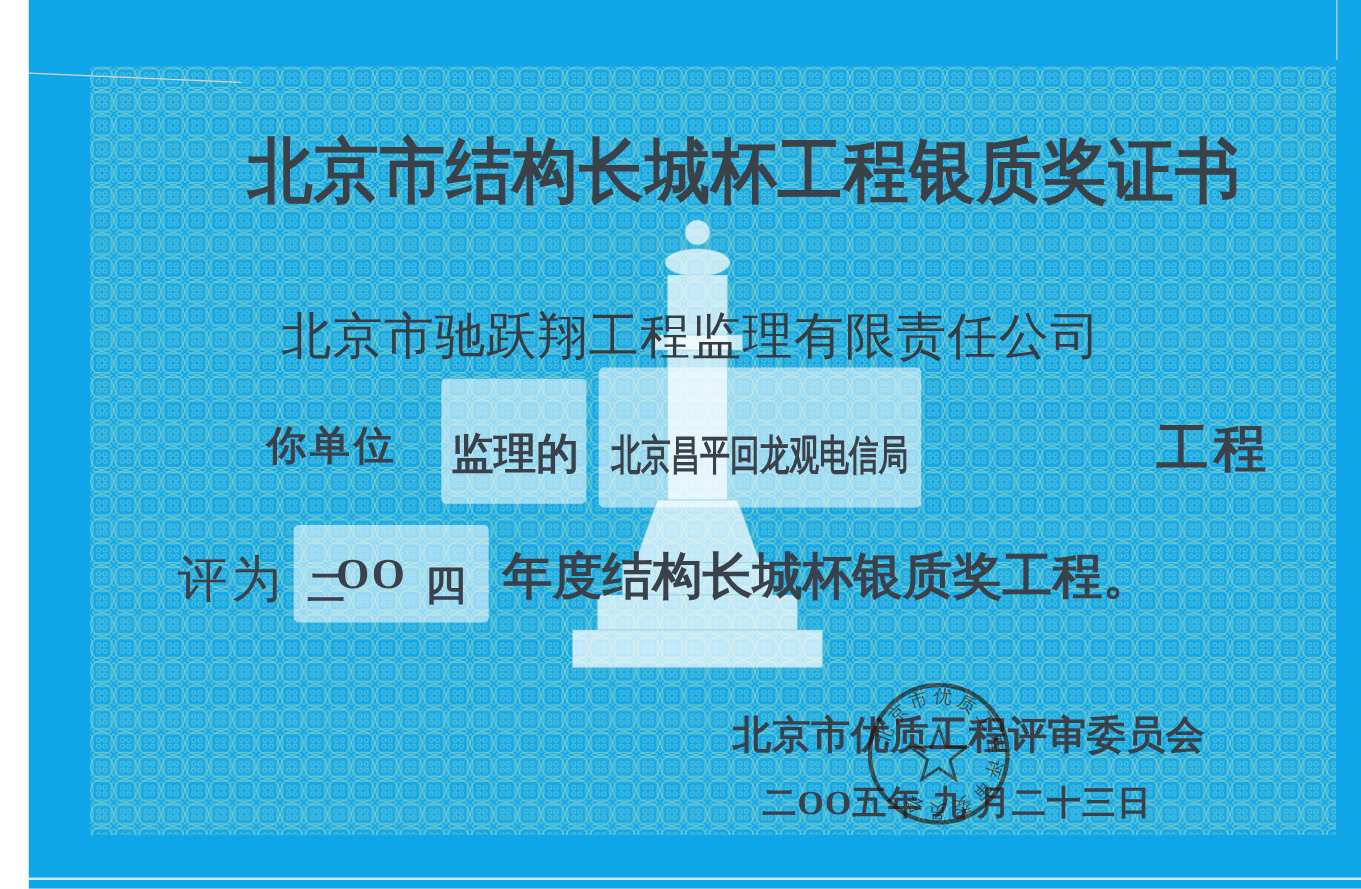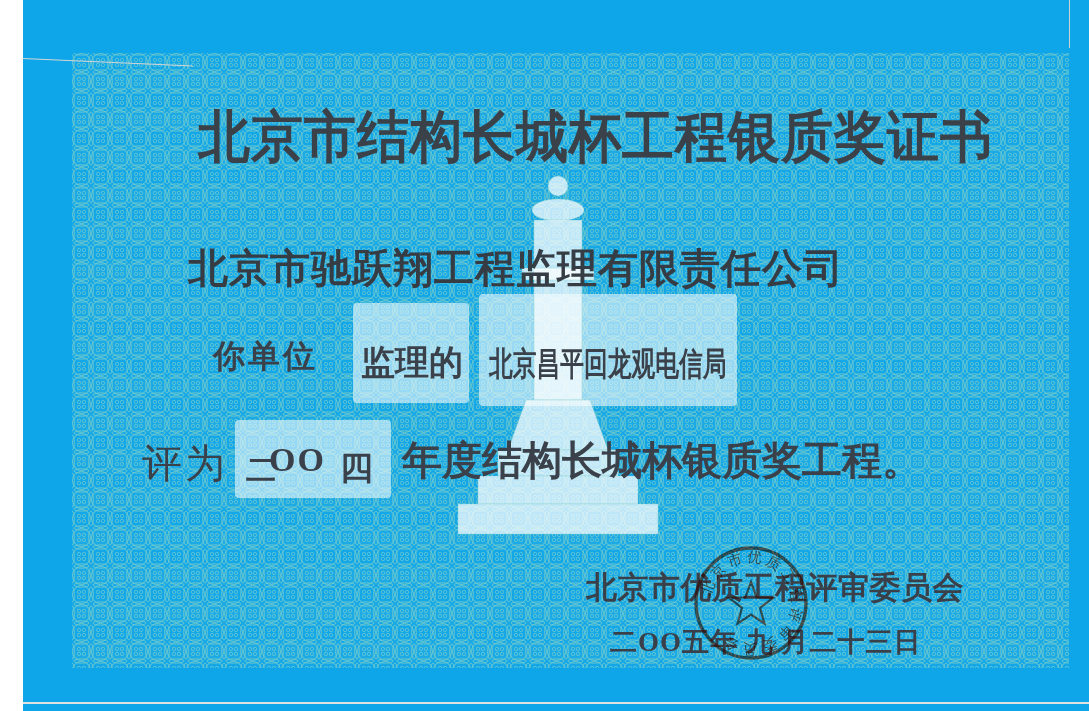--- a/index.html
+++ b/index.html
@@ -20,22 +20,22 @@
       rgba(125,207,201,0.12) 19px, rgba(125,207,201,0.12) 38px);
     pointer-events:none;
   }
   .txt{position:absolute;color:#3a414a;white-space:nowrap;}
   .title{
     left:175px;top:100px;width:740px;text-align:center;
     font-size:52px;font-weight:700;letter-spacing:1px;color:#3b4148;
     transform:scaleY(1.08);transform-origin:top center;
   }
   .company{
-    left:165px;top:241px;width:730px;text-align:left;
-    font-size:40px;font-weight:700;letter-spacing:1px;color:#353c44;
+    left:165px;top:241px;width:730px;text-align:center;
+    font-size:40px;font-weight:400;letter-spacing:1px;color:#353c44;
   }
   .body-prefix{left:190px;top:335px;font-size:32px;font-weight:700;letter-spacing:3px;}
   .body-role{left:338px;top:340px;font-size:34px;font-weight:600;}
   .body-project{
     left:466px;top:342px;font-size:33px;font-weight:600;
     transform:scaleX(0.72);transform-origin:left top;
   }
   .body-suffix{left:902px;top:331px;font-size:42px;font-weight:700;letter-spacing:4px;}
   .award-prefix{left:119px;top:436px;font-size:40px;font-weight:400;letter-spacing:3px;}
   .award-y1{left:223px;top:450px;font-size:30px;font-weight:600;}
@@ -109,20 +109,21 @@
     </g>
   </svg>
 
   <div class="txt title">北京市结构长城杯工程银质奖证书</div>
 
   <div class="txt company">北京市驰跃翔工程监理有限责任公司</div>
 
   <div class="txt body-prefix">你单位</div>
   <div class="txt body-role">监理的</div>
   <div class="txt body-project">北京昌平回龙观电信局</div>
+  <div class="txt body-suffix">工程</div>
 
   <div class="txt award-prefix">评为</div>
   <div class="txt award-y1">二</div>
   <div class="txt award-y2">OO</div>
   <div class="txt award-y3">四</div>
   <div class="txt award-text">年度结构长城杯银质奖工程。</div>
 
   <div class="txt issuer">北京市优质工程评审委员会</div>
   <div class="txt date">二OO五年 九 月二十三日</div>
 

